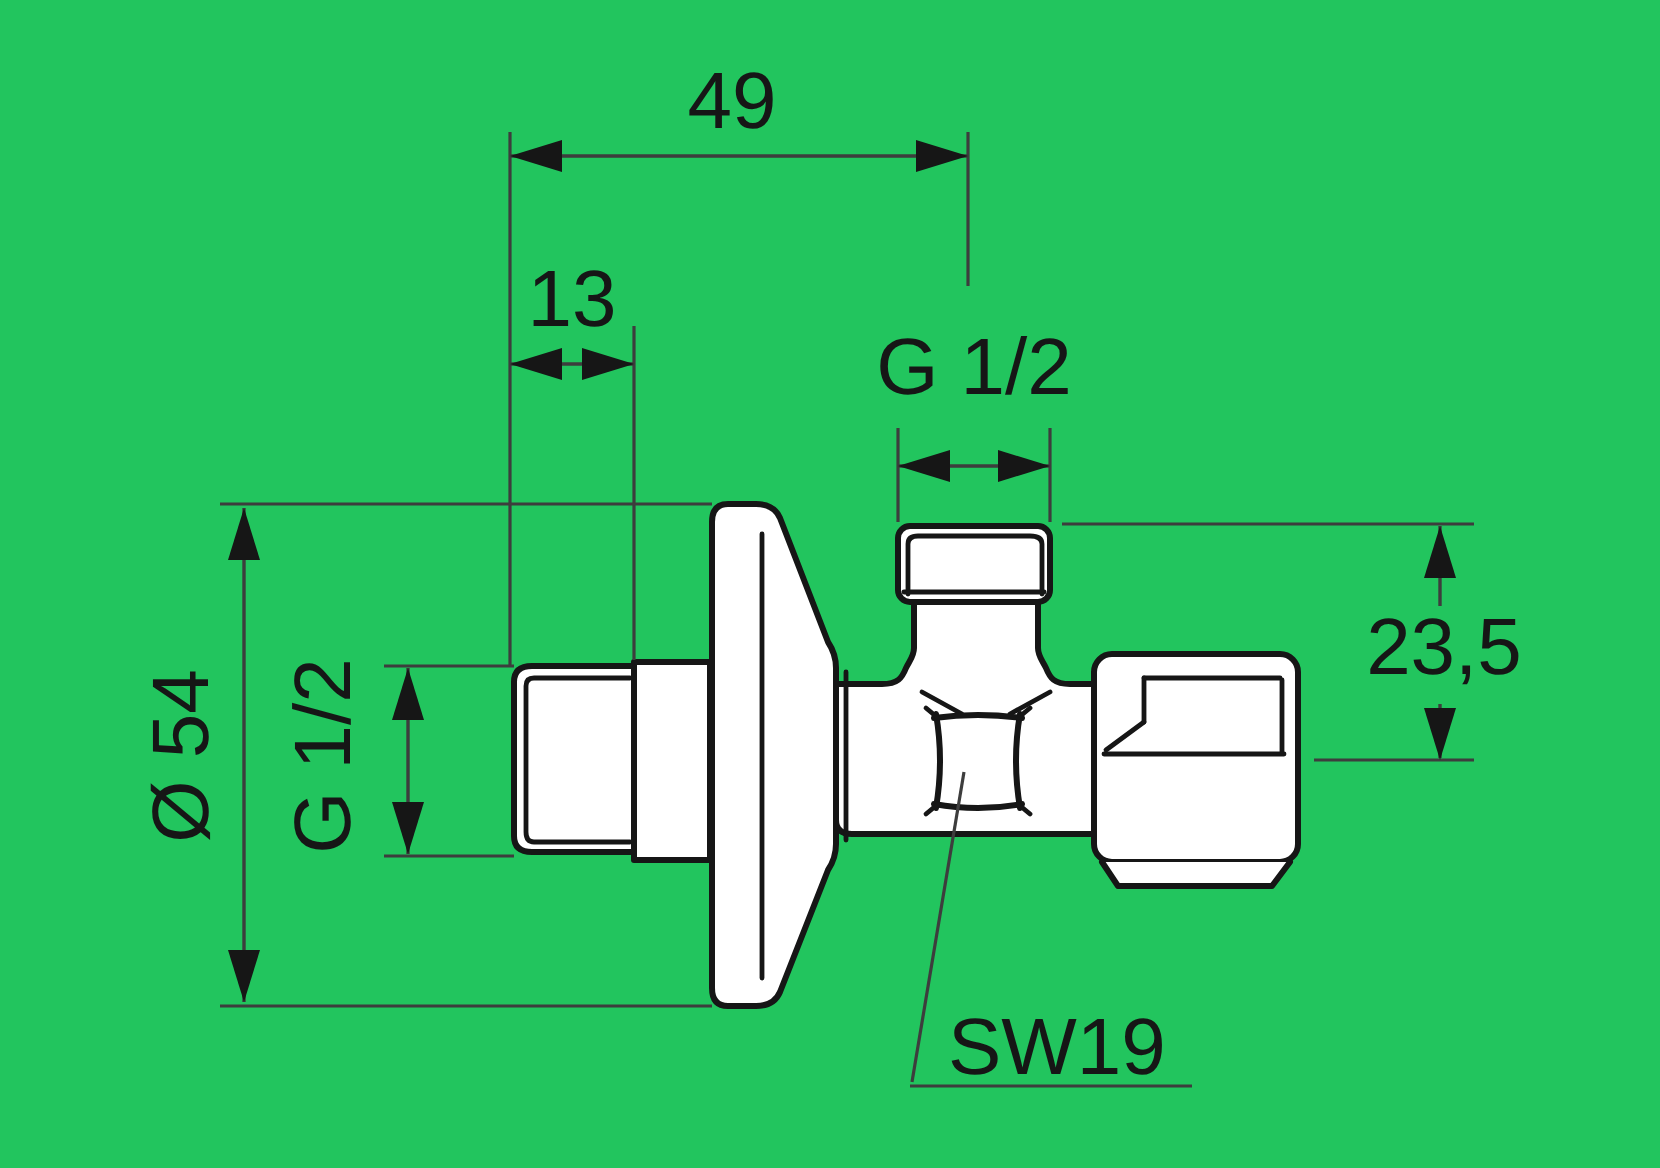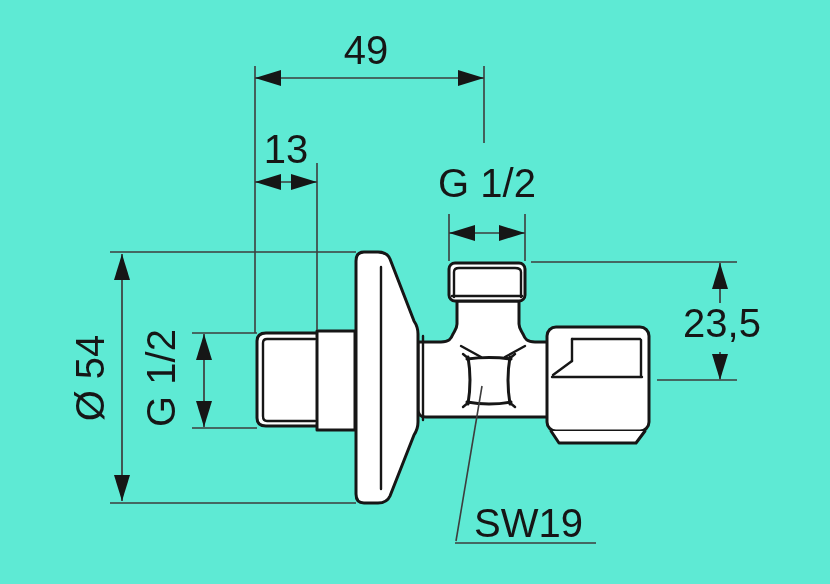--- a/index.html
+++ b/index.html
@@ -1,19 +1,19 @@
 <!DOCTYPE html>
 <html><head>
 <meta charset="utf-8">
 <style>
   html,body{margin:0;padding:0;background:#ffffff;}
   .canvas{
     position:relative;
     width:830px;height:584px;
-    background:#5eead4;
+    background:#22c55e;
     overflow:hidden;
     font-family:"Liberation Sans","DejaVu Sans",sans-serif;
   }
   svg{display:block;}
   .part{fill:#ffffff;stroke:#161616;stroke-width:3;stroke-linecap:round;stroke-linejoin:round;}
   .part-thin{fill:none;stroke:#161616;stroke-width:2.4;stroke-linecap:round;stroke-linejoin:round;}
   .dimline{fill:none;stroke:#3d3d3d;stroke-width:1.7;}
   .extline{fill:none;stroke:#3d3d3d;stroke-width:1.6;}
   .arrow{fill:#161616;stroke:none;}
   .dimtext{font-family:"Liberation Sans","DejaVu Sans",sans-serif;font-size:40px;fill:#161616;}

